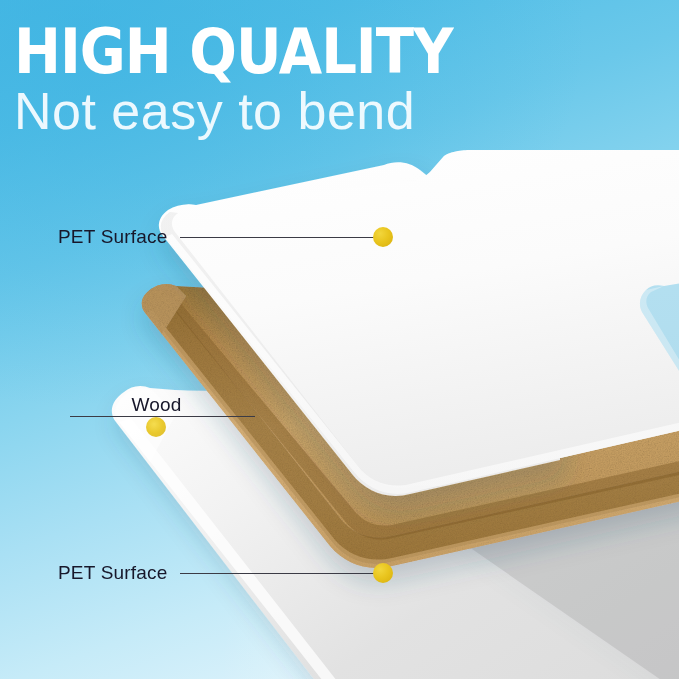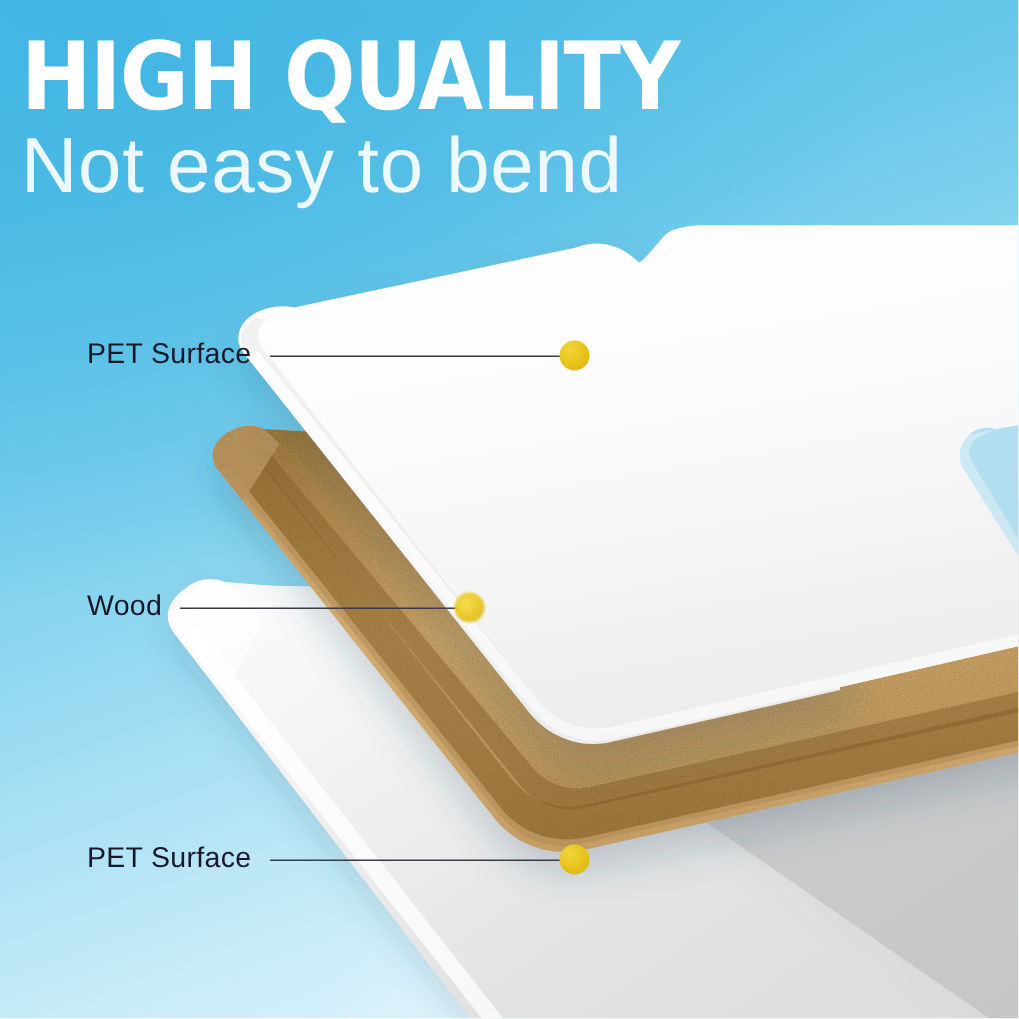--- a/index.html
+++ b/index.html
@@ -99,21 +99,21 @@
     border-radius: 50%;
     background: radial-gradient(circle at 36% 32%, #f2d63c 0%, #e9c51e 45%, #d7ae0c 100%);
     margin-left: -2px;
     flex: 0 0 auto;
   }
   .callout-dot.soft {
     background: radial-gradient(circle at 40% 36%, rgba(245,219,70,0.95) 0%, rgba(231,196,28,0.92) 50%, rgba(214,176,16,0.85) 100%);
     filter: blur(0.6px);
   }
   #callout-pet-top  { left: 16px; top: 226px; }
-  #callout-wood     { left: 16px; top: 394px; }
+  #callout-wood     { left: 16px; top: 394px; flex-direction: column; }
   #callout-pet-bot  { left: 16px; top: 562px; }
 </style>
 </head>
 <body>
 
 <div id="infographic">
 
   <div id="bg-wash"></div>
 
   <div id="stack">

